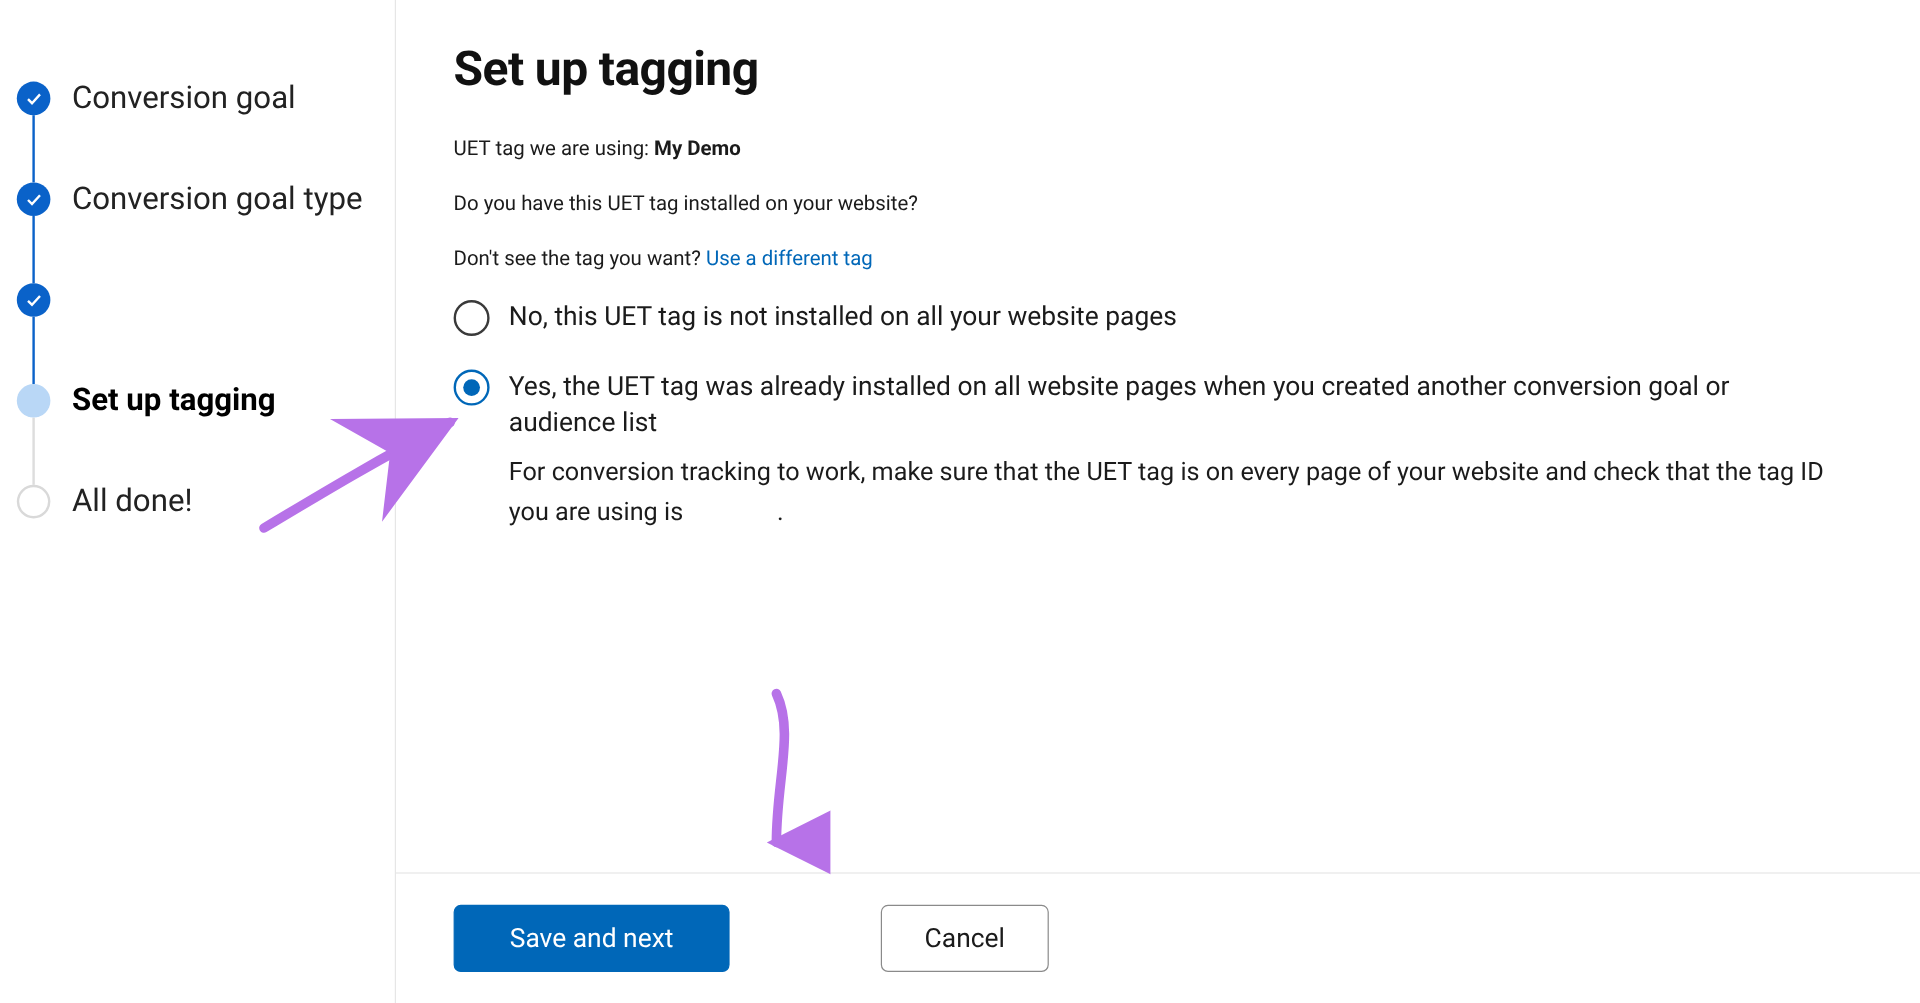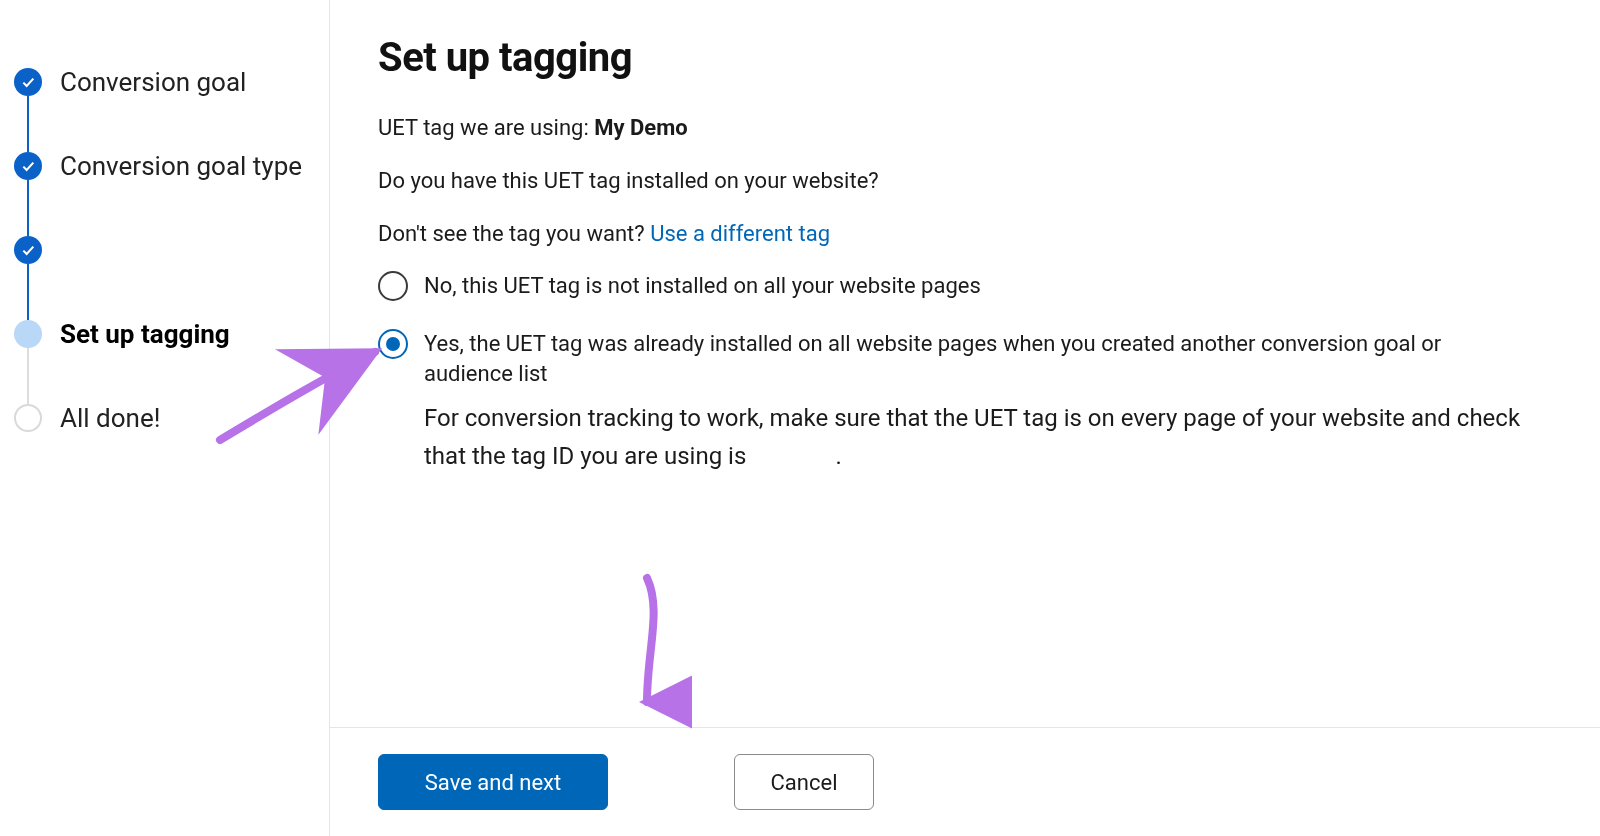--- a/index.html
+++ b/index.html
@@ -95,21 +95,21 @@
     overflow: hidden;
   }
   h1 {
     font-size: 40px;
     font-weight: 700;
     margin: 0 0 32px 0;
     letter-spacing: -0.5px;
     color: #111;
   }
   .line {
-    font-size: 22px;
+    font-size: 17px;
     line-height: 1.4;
     margin: 0 0 22px 0;
     color: #1b1b1b;
   }
   .line strong { font-weight: 700; }
   .link {
     color: #0067b8;
     text-decoration: none;
     cursor: pointer;
   }
@@ -148,21 +148,21 @@
     background: #0067b8;
     transform: translate(-50%, -50%);
   }
   .option-text {
     font-size: 22px;
     line-height: 1.35;
     color: #1b1b1b;
     max-width: 1100px;
   }
   .option-sub {
-    font-size: 24px;
+    font-size: 21px;
     line-height: 1.6;
     color: #1b1b1b;
     margin-top: 10px;
   }
 
   
   .footer {
     border-top: 1px solid #e6e6e6;
     padding: 26px 0 26px 48px;
     display: flex;

